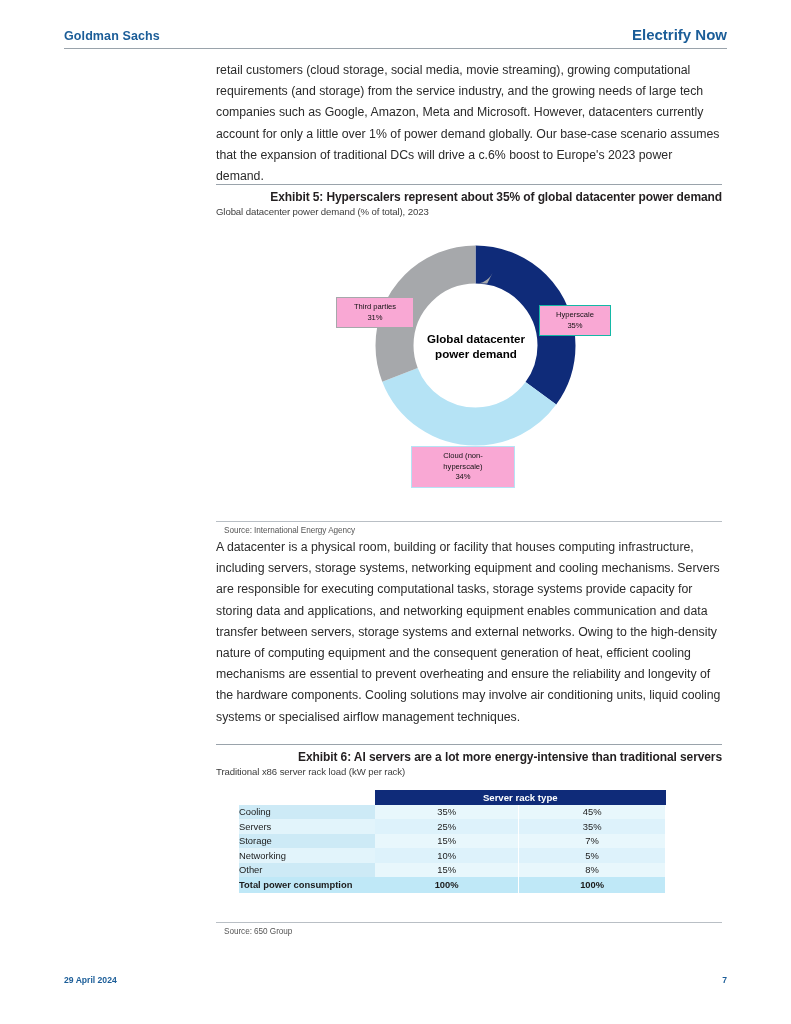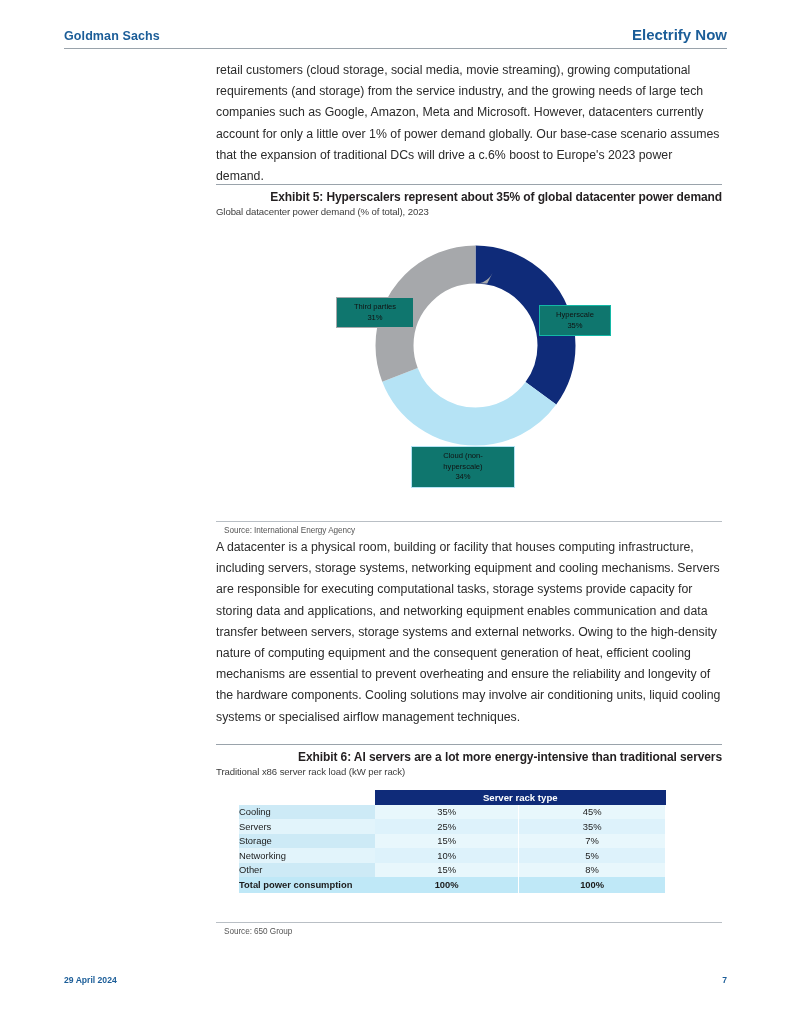--- a/index.html
+++ b/index.html
@@ -24,21 +24,21 @@
   .exhibit-sub{font-size:9.6px;color:#3c3c3c;margin-top:2px;letter-spacing:-.1px;}
   .src-rule{border-top:1px solid #b9bfc5;}
   .src-text{font-size:8.2px;color:#555;margin-top:4px;letter-spacing:-.05px;padding-left:8px;}
 
   
   .donut-wrap{position:relative;height:250px;}
   .donut-svg{position:absolute;left:157px;top:0;}
   .donut-center{position:absolute;left:auto;width:150px;text-align:center;
                 font-size:11.6px;font-weight:700;line-height:15px;color:#000;}
 
-  .cal{position:absolute;background:#0f766e;font-size:7.6px;line-height:10.5px;
+  .cal{position:absolute;background:#f9a8d4;font-size:7.6px;line-height:10.5px;
        text-align:center;color:#111;padding:4px 14px;box-sizing:border-box;}
   .cal .v{display:block;}
 
   
   .tbl{position:absolute;left:239px;top:790px;width:427px;border-collapse:collapse;
        font-size:9.4px;color:#1b1b1b;}
   .tbl td,.tbl th{padding:0;height:14.5px;vertical-align:middle;}
   .th-blank{background:#ffffff;border:none;}
   .th-group{background:#0f2b79;color:#ffffff;font-weight:700;font-size:9.6px;
             text-align:center;height:15px;}
@@ -79,20 +79,24 @@
   <div class="donut-wrap" style="margin-top:26px;">
     <svg class="donut-svg" width="205" height="205" viewBox="0 0 205 205">
 
       <circle cx="102.5" cy="102.5" r="81" fill="none" stroke="#0f2b79" stroke-width="38" stroke-dasharray="178.13 330.81" stroke-dashoffset="0" transform="rotate(-90 102.5 102.5)"></circle>
 
       <circle cx="102.5" cy="102.5" r="81" fill="none" stroke="#b5e3f5" stroke-width="38" stroke-dasharray="173.04 335.90" stroke-dashoffset="-178.13" transform="rotate(-90 102.5 102.5)"></circle>
 
       <circle cx="102.5" cy="102.5" r="81" fill="none" stroke="#a6a8ab" stroke-width="38" stroke-dasharray="157.77 351.17" stroke-dashoffset="-351.17" transform="rotate(-90 102.5 102.5)"></circle>
     </svg>
 
+    <div class="donut-center" style="left:185px;top:88px;">
+      <span>Global datacenter</span><br>
+      <span>power demand</span>
+    </div>
 
     <div class="cal" style="left:120px;top:54px;width:78px;border:1px solid #a6a8ab;">
       <span>Third parties</span>
       <span class="v">31%</span>
     </div>
 
     <div class="cal" style="left:323px;top:62px;width:72px;border:1px solid #14b8a6;">
       <span>Hyperscale</span>
       <span class="v">35%</span>
     </div>

